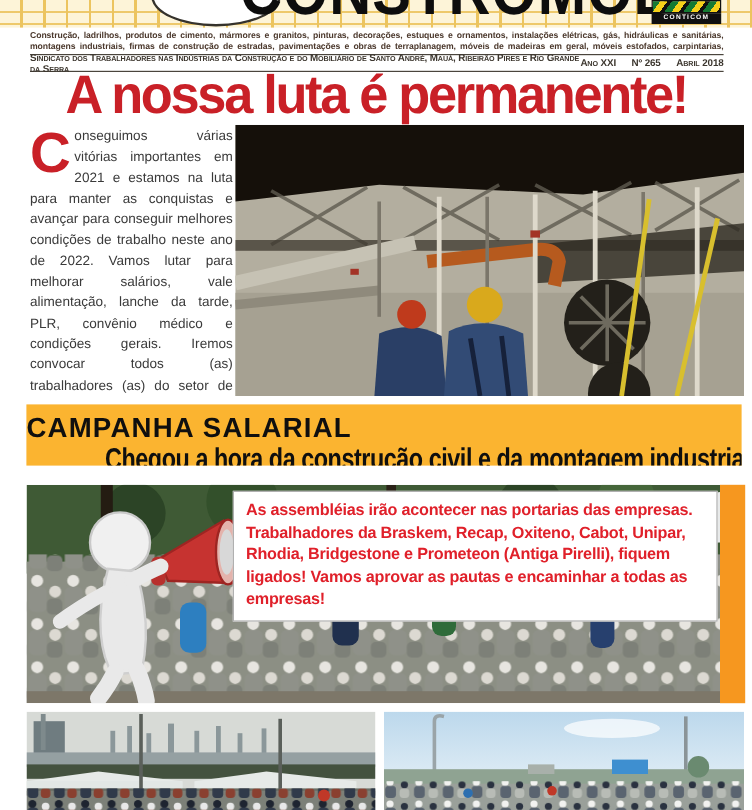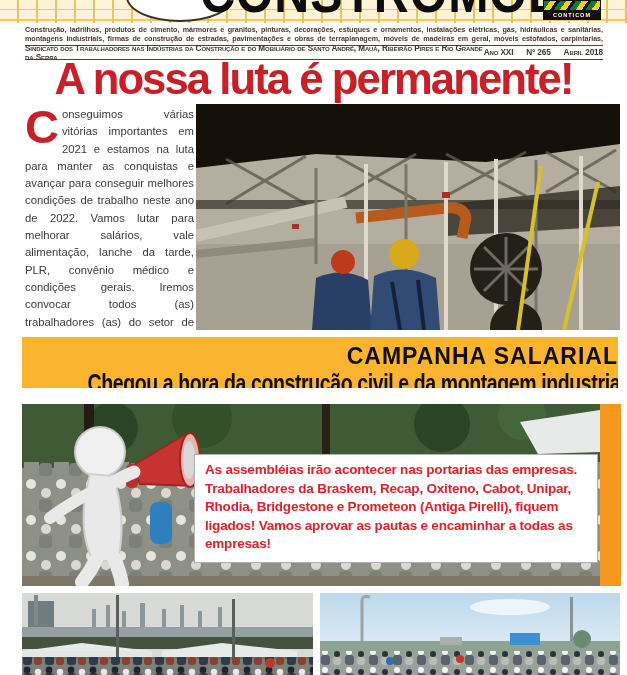--- a/index.html
+++ b/index.html
@@ -41,31 +41,31 @@
   
   .article{position:absolute;top:106px;left:25px;width:169px;height:226px;
     font-size:11.3px;line-height:17.3px;color:#3a3a3a;text-align:justify;overflow:hidden;}
   .dropcap{float:left;color:#c92027;font-size:47px;line-height:37px;font-weight:bold;
     padding-right:3px;padding-top:2px;}
 
   .photo-industrial{position:absolute;top:104px;left:196px;width:424px;height:226px;overflow:hidden;}
 
   
   .banner{position:absolute;top:337px;left:22px;width:596px;height:51px;background:#fbb430;
-    color:#0f0f0f;text-align:right;overflow:hidden;}
+    color:#0f0f0f;text-align:left;overflow:hidden;}
   .banner .l1{margin-top:6px;font-size:23px;font-weight:800;letter-spacing:1px;line-height:26px;}
   .banner .l2{font-size:25px;font-weight:800;letter-spacing:-0.5px;line-height:28px;
     transform:scaleX(0.78);transform-origin:center top;white-space:nowrap;}
 
   
   .photo-main{position:absolute;top:404px;left:22px;width:578px;height:182px;overflow:hidden;}
   .orange-band{position:absolute;top:404px;left:600px;width:21px;height:182px;background:#f6971f;}
   .mascot{position:absolute;left:18px;top:18px;width:162px;height:164px;}
   .notice{position:absolute;left:172px;top:5px;width:404px;box-sizing:border-box;
-    background:#ffffff;border:1px solid #b0b0b0;padding:6px 10px 8px 10px;margin-top:45px;}
+    background:#ffffff;border:1px solid #b0b0b0;padding:6px 10px 8px 10px;}
   .notice p{margin:0;color:#e0202a;font-weight:bold;font-size:13.5px;line-height:18.5px;
     letter-spacing:-0.2px;text-align:left;}
 
   
   .photo-bl{position:absolute;top:593px;left:22px;width:291px;height:82px;overflow:hidden;}
   .photo-br{position:absolute;top:593px;left:320px;width:300px;height:82px;overflow:hidden;}
   svg{display:block;}
 </style>
 </head>
 <body>

